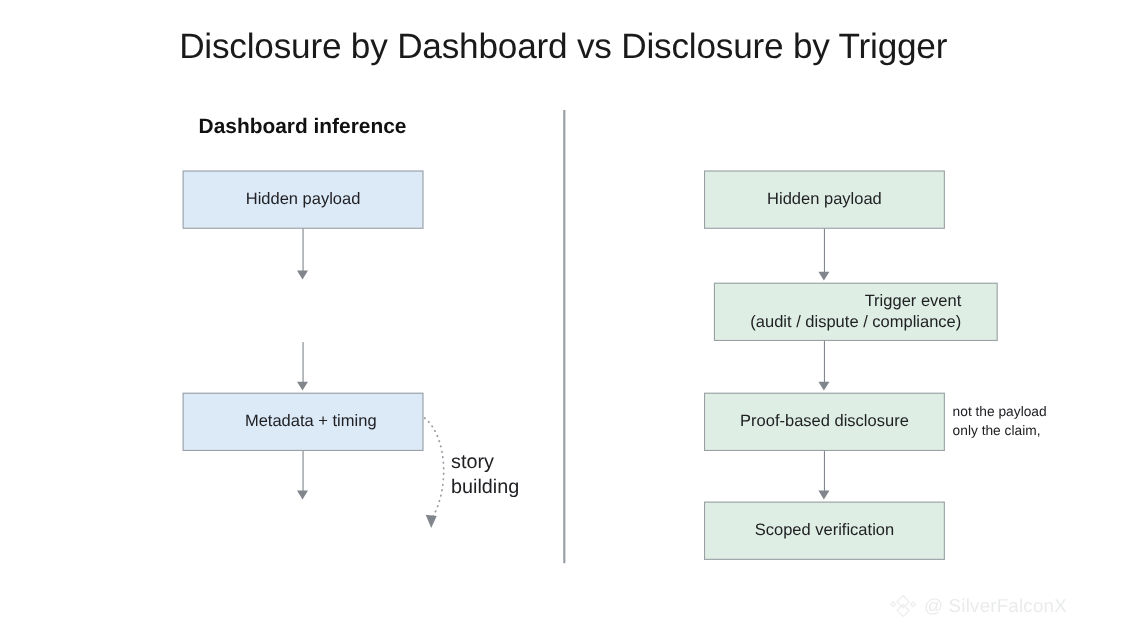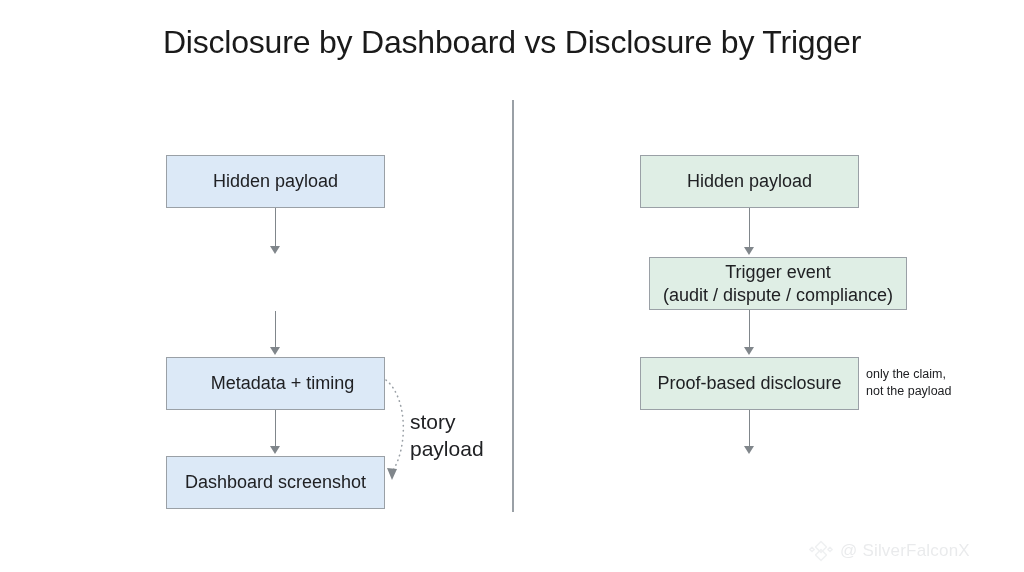--- a/index.html
+++ b/index.html
@@ -53,22 +53,22 @@
   }
 
   
   .node {
     position: absolute;
     box-sizing: border-box;
     border: 1px solid #9aa0a6;
     display: flex;
     align-items: center;
     justify-content: center;
-    text-align: center;
-    font-size: 18px;
+    text-align: right;
+    font-size: 15px;
     line-height: 1.25;
     color: #202124;
     padding: 2px 6px;
   }
   .node.blue  { background: #dce9f7; }
   .node.green { background: #dfeee5; }
 
   
   #node-l0 { left: 166px; top: 155px; width: 219px; height: 53px; }
   #node-l1 { left: 166px; top: 256px; width: 219px; height: 55px; }
@@ -116,21 +116,21 @@
     left: 378px;
     top: 368px;
     width: 42px;
     height: 128px;
   }
   #story-label {
     position: absolute;
     left: 410px;
     top: 408px;
     width: 90px;
-    font-size: 21px;
+    font-size: 18px;
     line-height: 1.3;
     color: #202124;
     text-align: left;
   }
 
   
   #side-note {
     position: absolute;
     left: 866px;
     top: 366px;
@@ -169,63 +169,64 @@
     letter-spacing: 0.2px;
   }
 </style>
 </head>
 <body>
 
 <div id="slide">
 
   <div id="title">Disclosure by Dashboard vs Disclosure by Trigger</div>
 
+  <div id="header-left" class="col-header">Dashboard inference</div>
 
   <div id="divider"></div>
 
   <div id="node-l0" class="node blue">Hidden payload</div>
   <div id="conn-l0" class="connector"></div>
   <div id="ahead-l0" class="arrowhead"></div>
 
   <div id="conn-l1" class="connector"></div>
   <div id="ahead-l1" class="arrowhead"></div>
 
   <div id="node-l2" class="node blue">Metadata + timing</div>
   <div id="conn-l2" class="connector"></div>
   <div id="ahead-l2" class="arrowhead"></div>
 
-  <div id="node-l3" class="node blue">Dashboard screenshot</div>
 
   <svg id="story-curve" viewBox="0 0 42 128">
     <path d="M 8 12 C 30 30, 30 80, 14 104" fill="none" stroke="#9aa0a6" stroke-width="1.6" stroke-linecap="round" stroke-dasharray="0.5 4.5"></path>
     <polygon points="14,112 9,100 19,101" fill="#80868b"></polygon>
   </svg>
 
   <div id="story-label">
     <div>story</div>
-    <div>payload</div>
+    <div>building</div>
   </div>
 
   <div id="node-r0" class="node green">Hidden payload</div>
   <div id="conn-r0" class="connector"></div>
   <div id="ahead-r0" class="arrowhead"></div>
 
   <div id="node-r1" class="node green" style="white-space: pre-line; margin-left: 29px;">Trigger event
 (audit / dispute / compliance)</div>
   <div id="conn-r1" class="connector"></div>
   <div id="ahead-r1" class="arrowhead"></div>
 
   <div id="node-r2" class="node green">Proof-based disclosure</div>
   <div id="conn-r2" class="connector"></div>
   <div id="ahead-r2" class="arrowhead"></div>
 
+  <div id="node-r3" class="node green">Scoped verification</div>
 
   <div id="side-note">
+    <div>not the payload</div>
     <div>only the claim,</div>
-    <div>not the payload</div>
   </div>
 
 
   <div id="watermark">
     <svg id="watermark-logo" width="26" height="26" viewBox="0 0 26 26">
       <g fill="none" stroke="#c9cdd2" stroke-width="1.4" stroke-linejoin="round">
         <path d="M13 3.5 L18.5 9 L13 14.5 L7.5 9 Z"></path>
         <path d="M13 11.5 L18.5 17 L13 22.5 L7.5 17 Z"></path>
         <path d="M4 9.2 L6.2 11.4 L4 13.6 L1.8 11.4 Z"></path>
         <path d="M22 9.2 L24.2 11.4 L22 13.6 L19.8 11.4 Z"></path>

